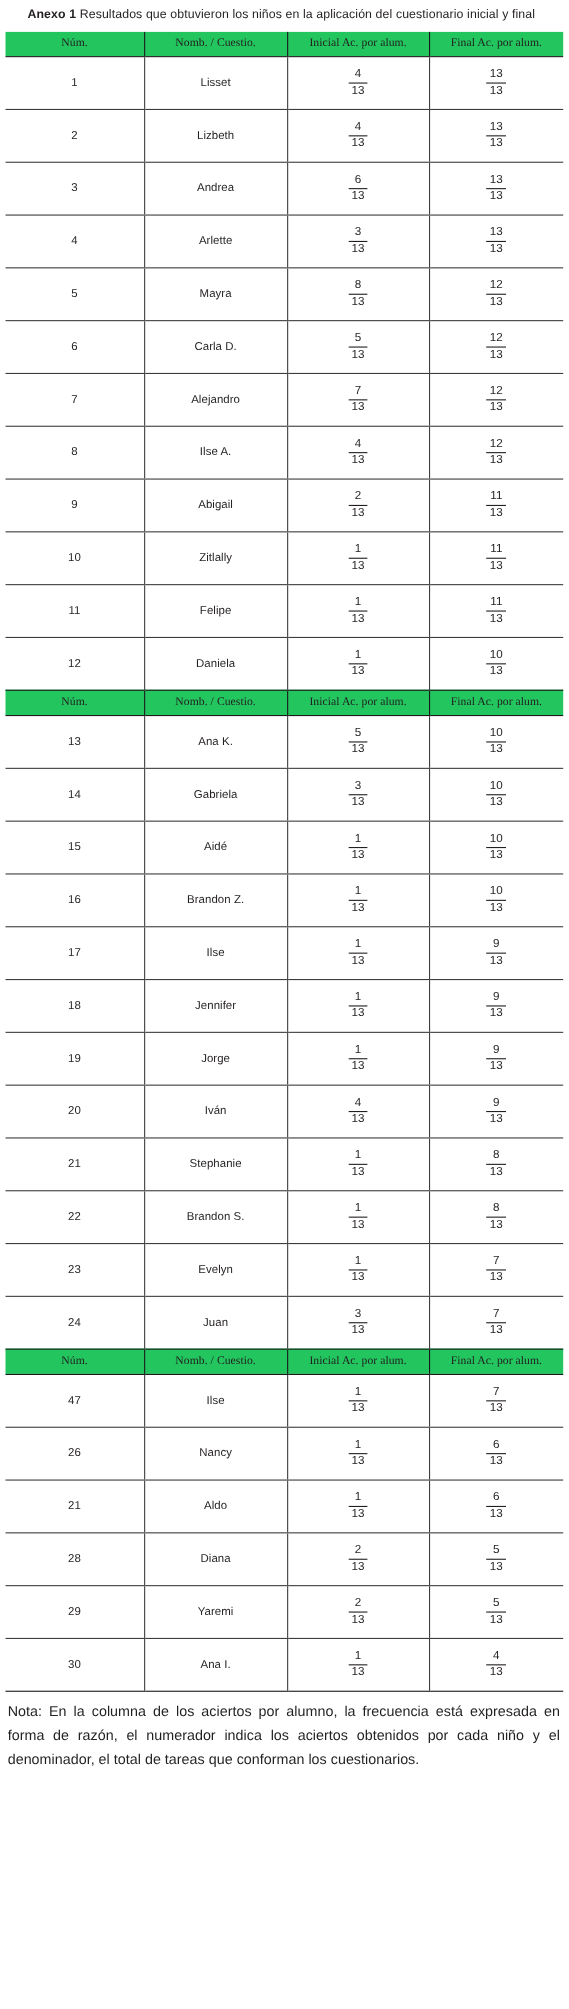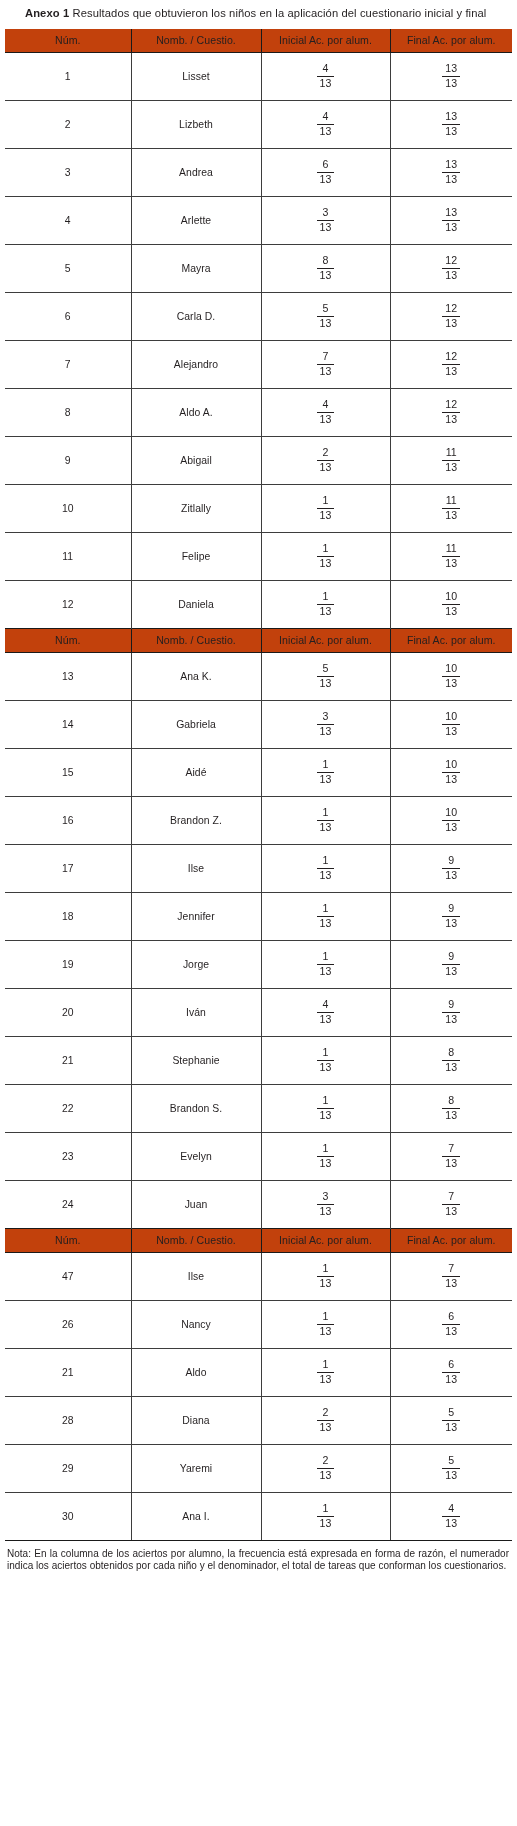--- a/index.html
+++ b/index.html
@@ -38,30 +38,31 @@
     border-collapse: collapse;
     margin-top: 7px;
     table-layout: fixed;
   }
   table.annex col.c-num   { width: 126px; }
   table.annex col.c-name  { width: 130px; }
   table.annex col.c-init  { width: 129px; }
   table.annex col.c-final { width: 122px; }
 
   tr.hdr > th {
-    background: #c2410c;
+    background: #22c55e;
     font-size: 10.6px;
     font-weight: normal;
     color: #231f20;
     text-align: center;
     padding: 5px 2px 6px 2px;
     border-bottom: 1.2px solid #1a1a1a;
     border-top: 1.2px solid #1a1a1a;
     vertical-align: middle;
     letter-spacing: 0.05px;
+    font-family: Liberation Serif, serif;
   }
   tr.hdr > th + th { border-left: 1.2px solid #1a1a1a; }
   tr.hdr.first > th { border-top: none; }
 
   tr.datarow > td {
     height: 47px;
     font-size: 10.4px;
     color: #231f20;
     text-align: center;
     vertical-align: middle;
@@ -82,22 +83,22 @@
   .frac .num {
     display: block;
     padding: 0 3px 1px 3px;
     border-bottom: 1px solid #231f20;
   }
   .frac .den {
     display: block;
     padding: 1px 3px 0 3px;
   }
   .note {
-    font-size: 10px;
-    line-height: 12px;
+    font-size: 13px;
+    line-height: 22px;
     color: #231f20;
     text-align: justify;
     padding: 7px 3px 0 2px;
     letter-spacing: 0.02px;
   }
 </style>
 </head>
 <body>
 
 <div class="page">
@@ -155,21 +156,21 @@
           <td><span class="frac"><span class="num">12</span><span class="den">13</span></span></td>
         </tr>
         <tr class="datarow">
           <td>7</td>
           <td>Alejandro</td>
           <td><span class="frac"><span class="num">7</span><span class="den">13</span></span></td>
           <td><span class="frac"><span class="num">12</span><span class="den">13</span></span></td>
         </tr>
         <tr class="datarow">
           <td>8</td>
-          <td>Aldo A.</td>
+          <td>Ilse A.</td>
           <td><span class="frac"><span class="num">4</span><span class="den">13</span></span></td>
           <td><span class="frac"><span class="num">12</span><span class="den">13</span></span></td>
         </tr>
         <tr class="datarow">
           <td>9</td>
           <td>Abigail</td>
           <td><span class="frac"><span class="num">2</span><span class="den">13</span></span></td>
           <td><span class="frac"><span class="num">11</span><span class="den">13</span></span></td>
         </tr>
         <tr class="datarow">

